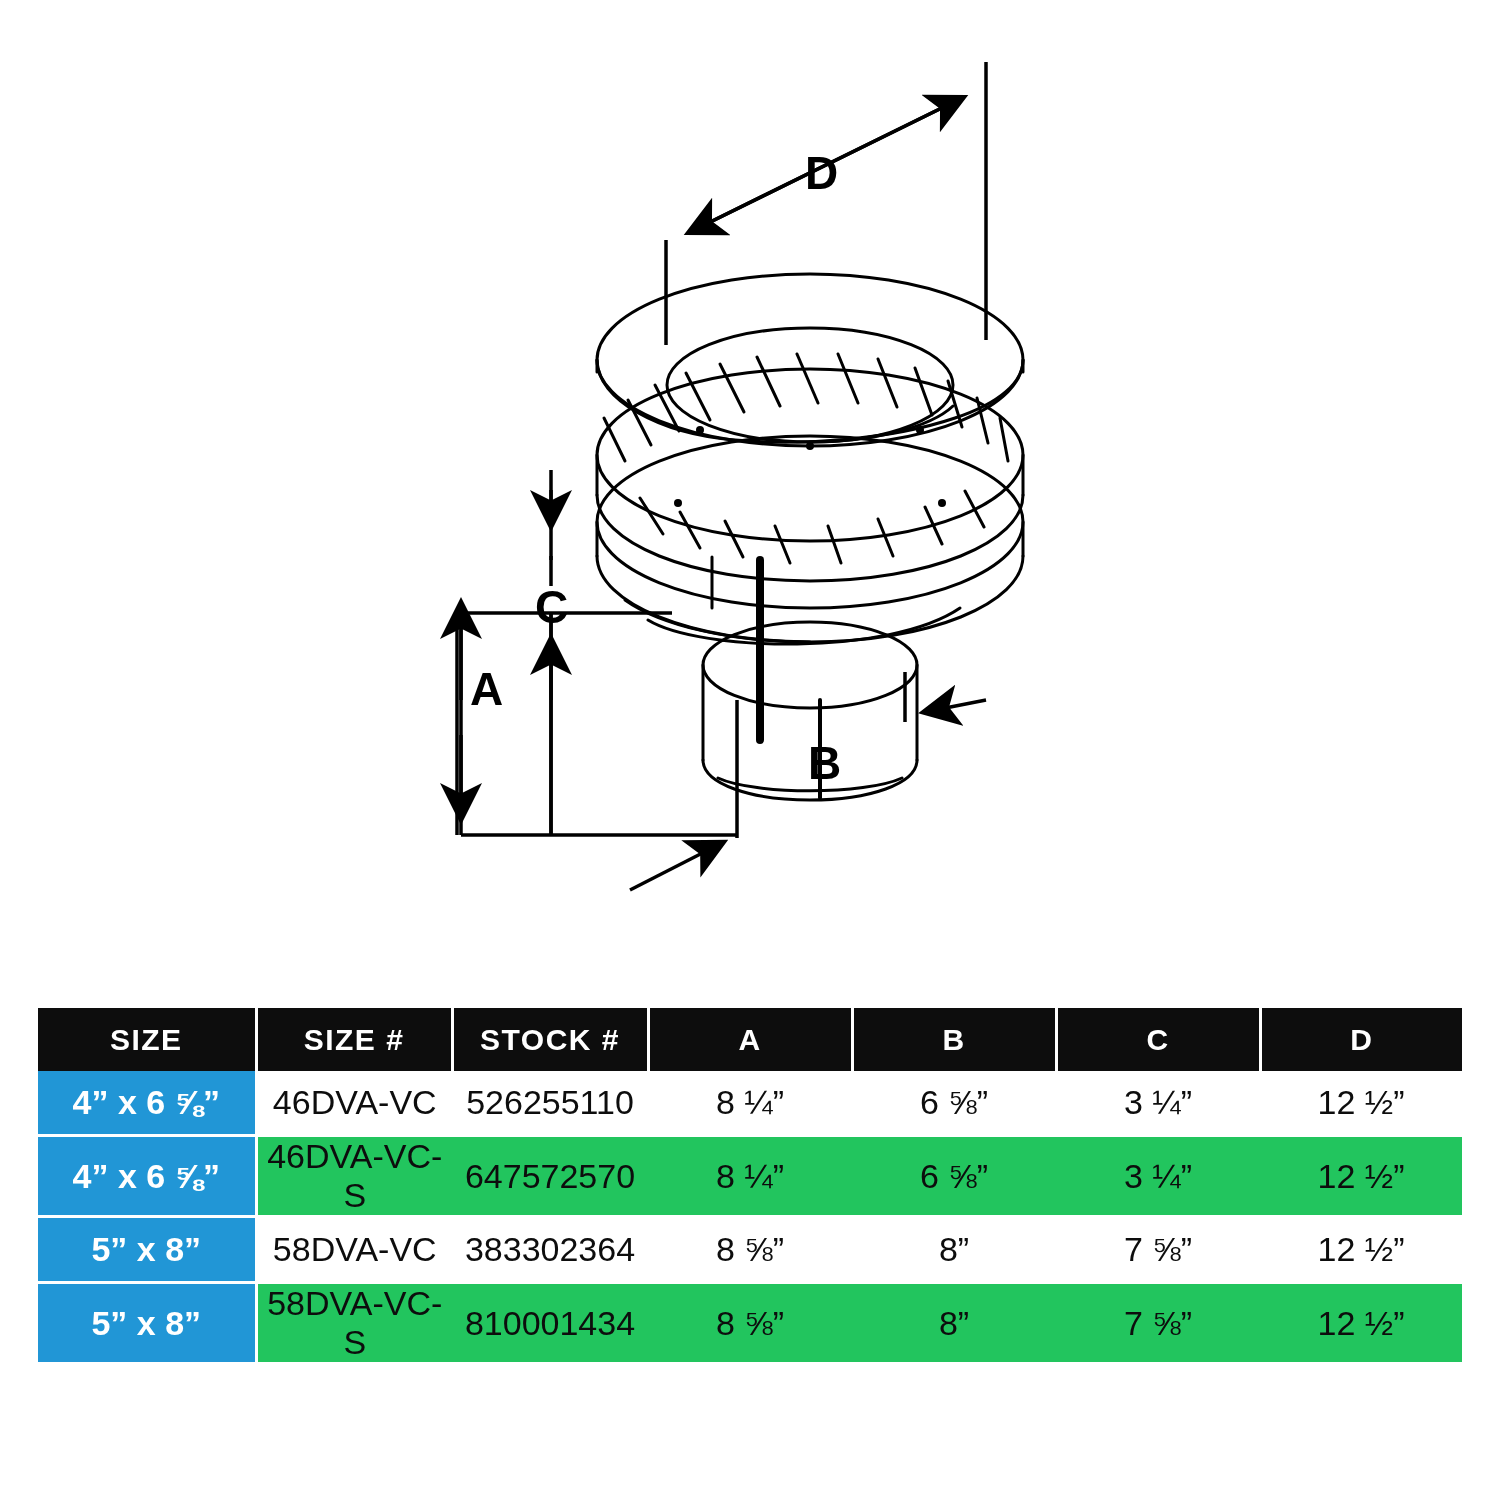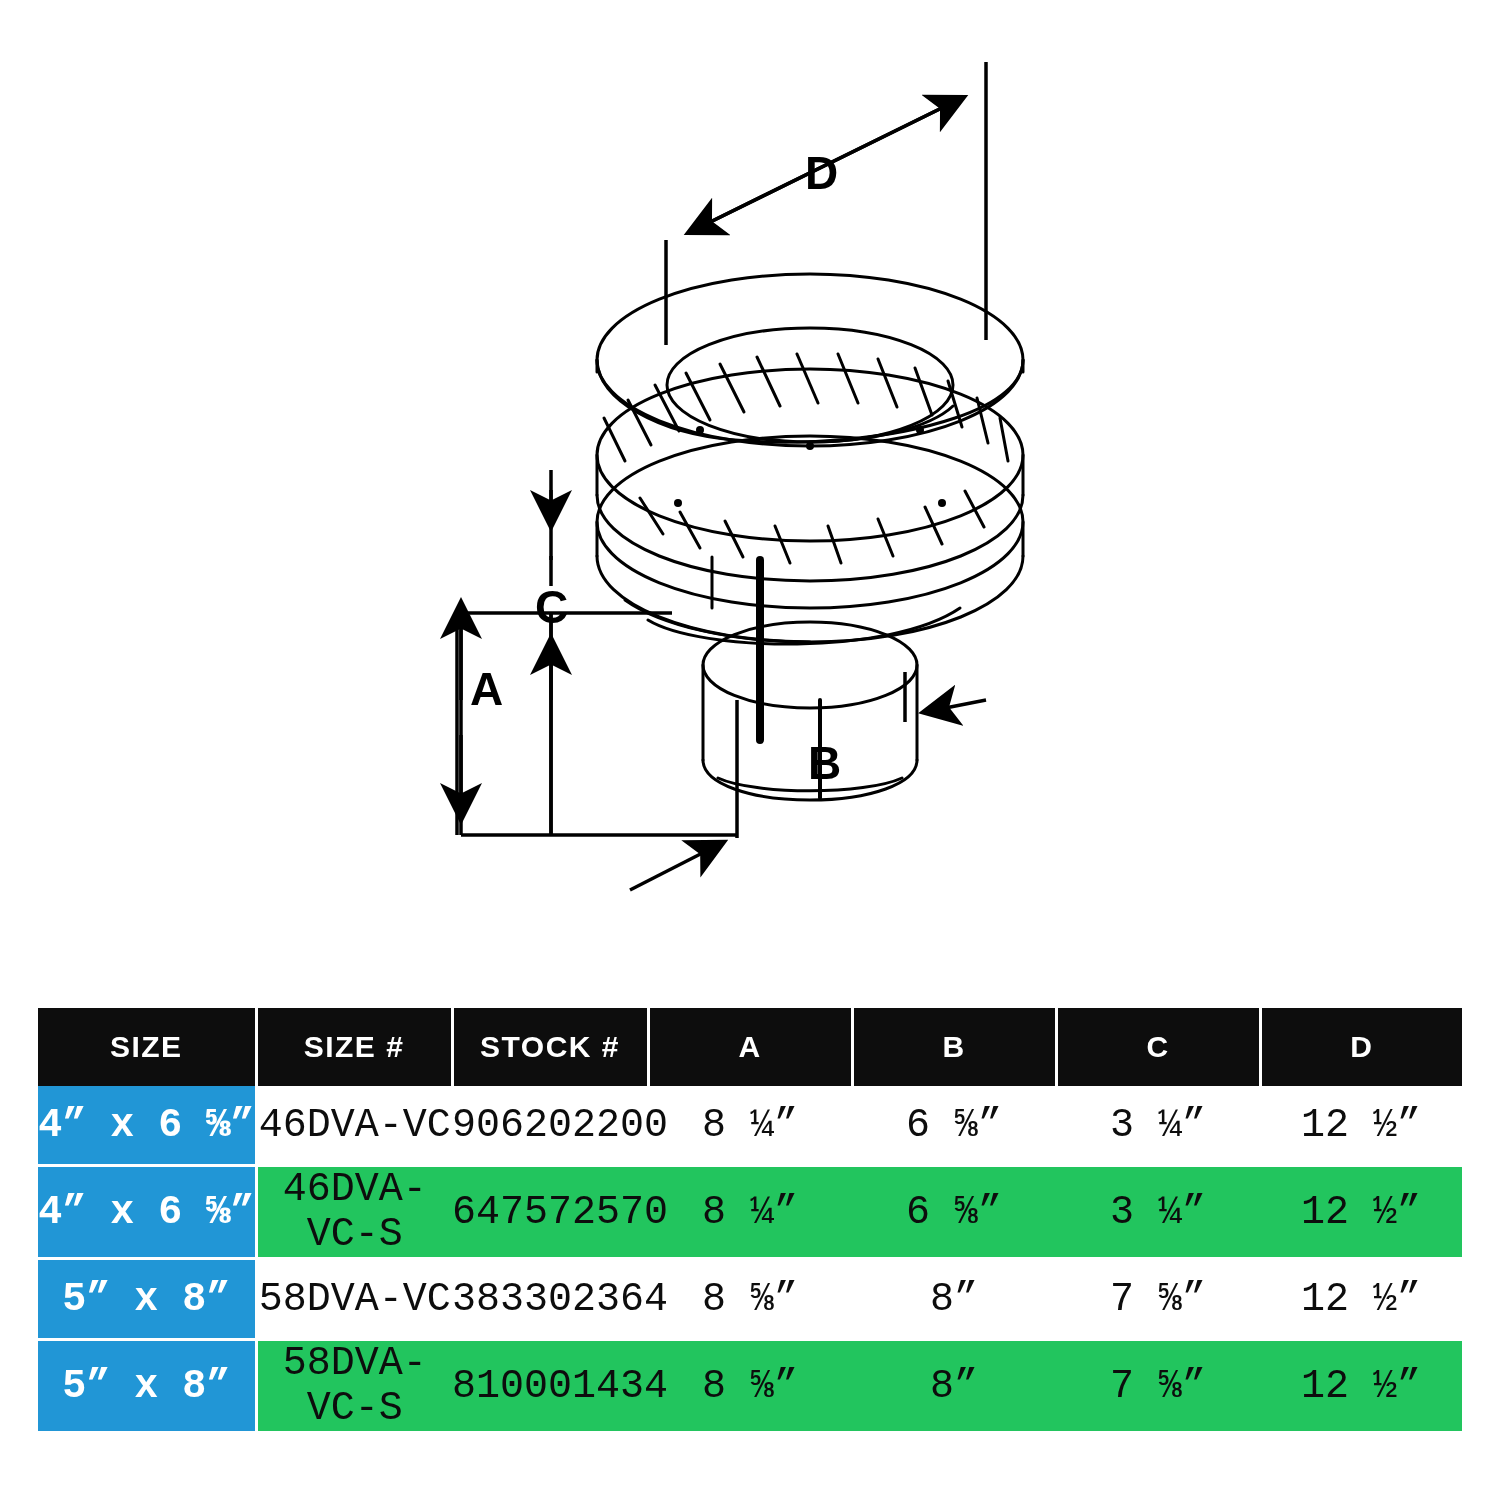--- a/index.html
+++ b/index.html
@@ -45,40 +45,39 @@
     position: absolute;
     left: 38px;
     top: 1008px;
     width: 1424px;
     border-collapse: collapse;
     table-layout: fixed;
   }
   #spec-table th, #spec-table td {
     padding: 0;
     margin: 0;
-    height: 78px;
+    height: 63px;
     text-align: center;
     vertical-align: middle;
     font-family: "Liberation Sans", sans-serif;
   }
   #spec-table thead th {
     background: #0d0d0d;
     color: #ffffff;
     font-size: 30px;
     font-weight: 700;
     letter-spacing: 1.5px;
     border-right: 3px solid #ffffff;
   }
   #spec-table thead th:last-child { border-right: none; }
 
   #spec-table tbody td {
-    font-size: 40px;
+    font-size: 34px;
     color: #0d0d0d;
     border-bottom: 3px solid #ffffff;
-    font-family: Liberation Mono, monospace;
   }
   #spec-table tbody tr td.size-cell {
     background: #2196d6;
     color: #ffffff;
     font-weight: 700;
     border-right: 3px solid #ffffff;
   }
   #spec-table tbody tr.row-odd td:not(.size-cell) {
     background: #ffffff;
     margin-top: 40px;
@@ -222,21 +221,21 @@
         <th>A</th>
         <th>B</th>
         <th>C</th>
         <th>D</th>
       </tr>
     </thead>
     <tbody>
       <tr class="row-odd">
         <td class="size-cell">4” x 6 ⅝”</td>
         <td>46DVA-VC</td>
-        <td>906202200</td>
+        <td>526255110</td>
         <td>8 ¼”</td>
         <td>6 ⅝”</td>
         <td>3 ¼”</td>
         <td>12 ½”</td>
       </tr>
       <tr class="row-even">
         <td class="size-cell">4” x 6 ⅝”</td>
         <td>46DVA-VC-S</td>
         <td>647572570</td>
         <td>8 ¼”</td>

